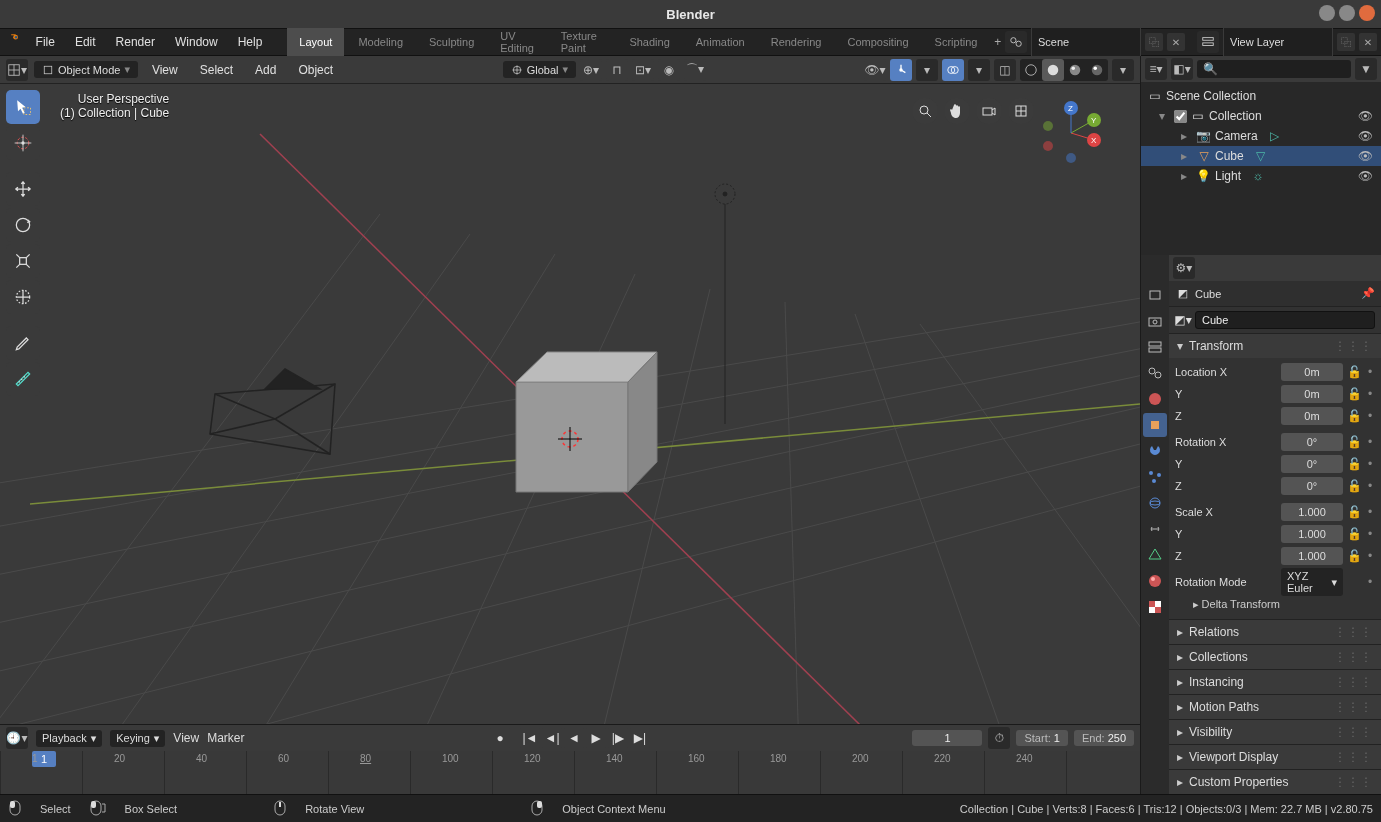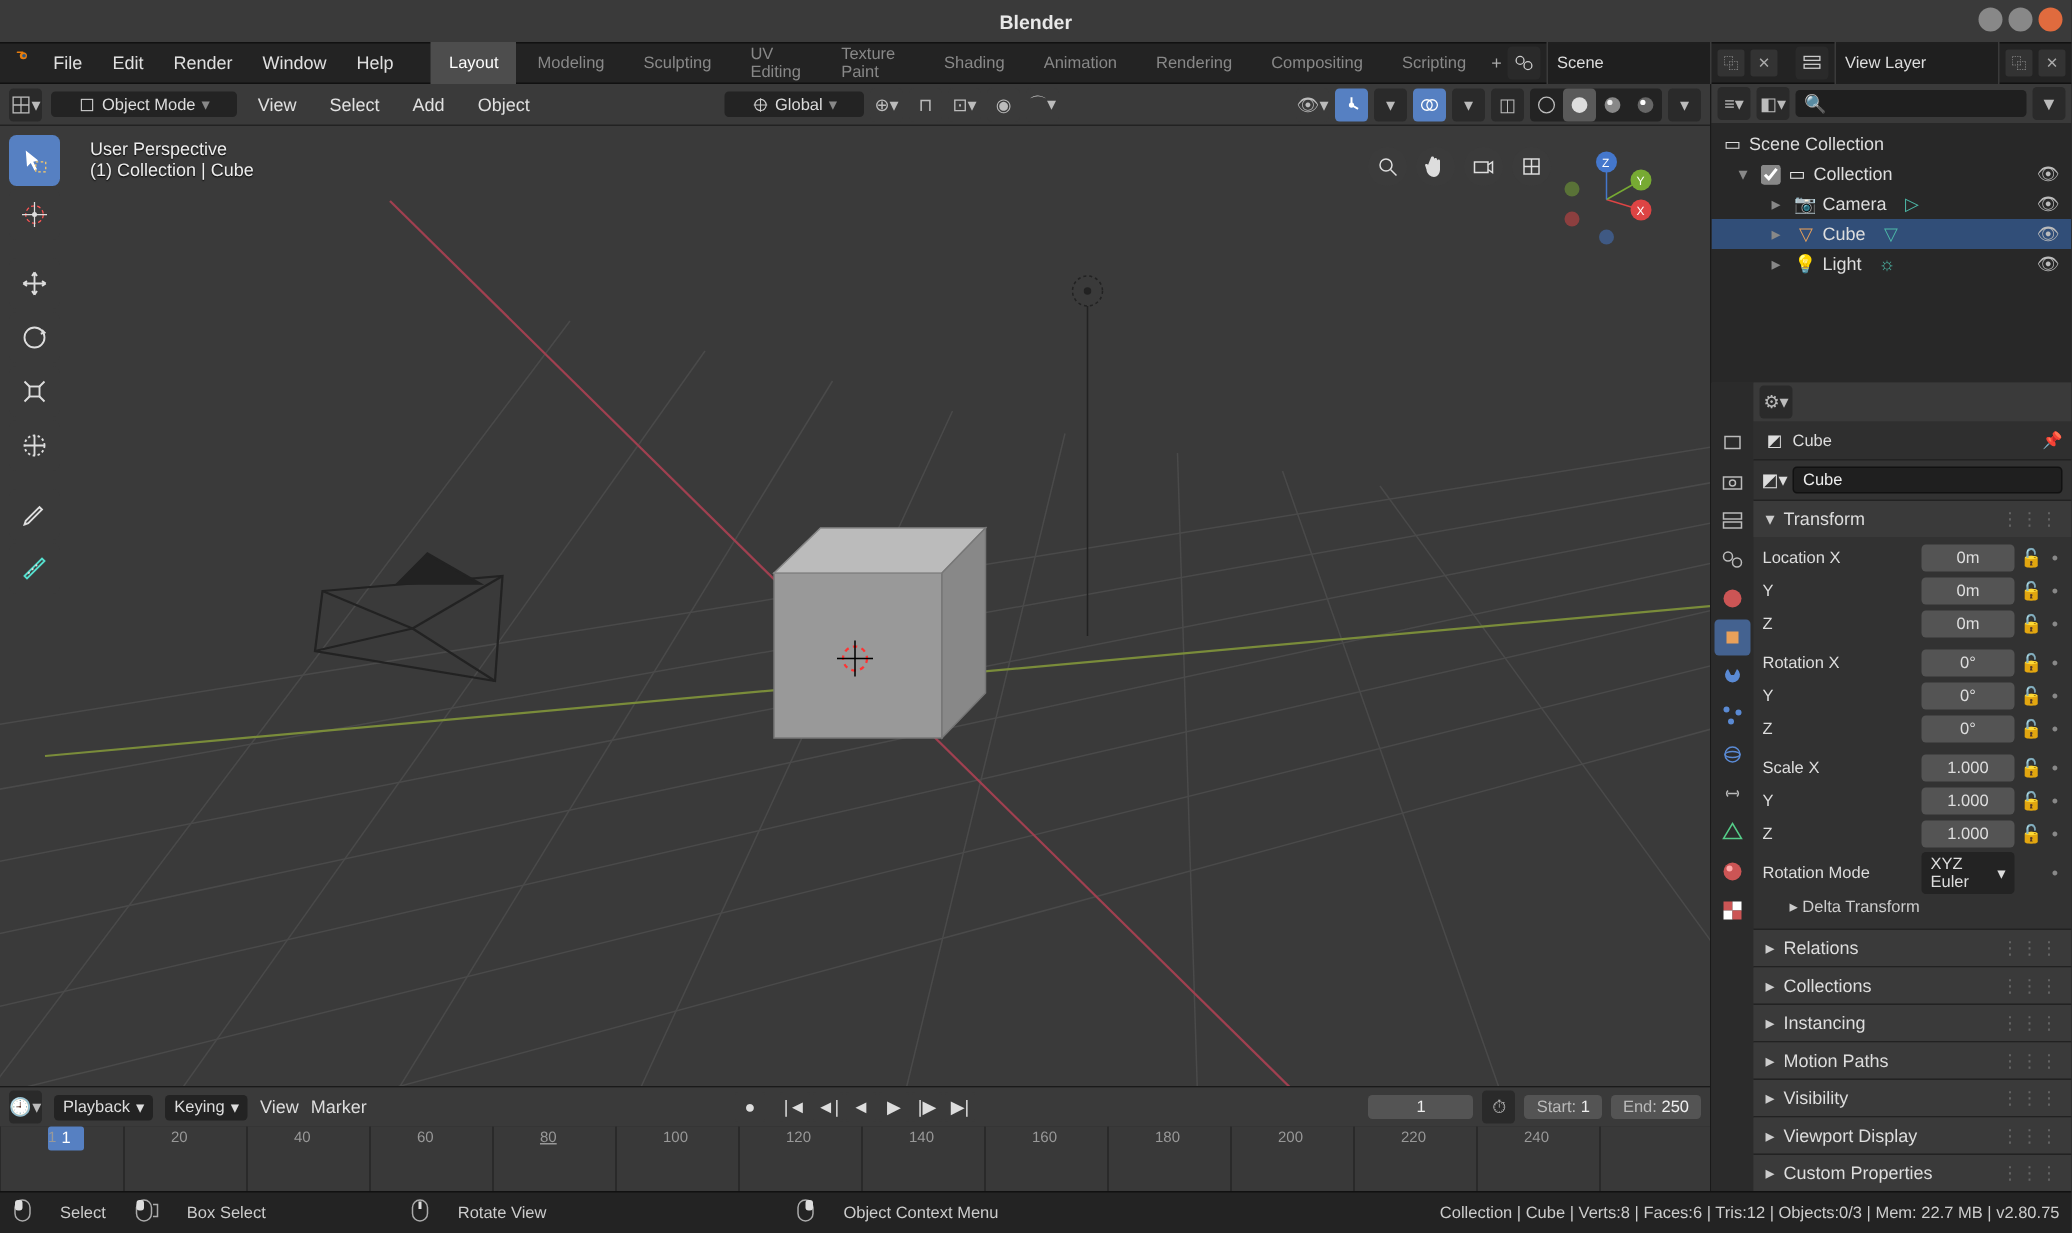--- a/index.html
+++ b/index.html
@@ -18,28 +18,28 @@
   .tabs .plus{width:22px;text-align:center;color:#aaa;}
   .scene-inputs{margin-left:auto;display:flex;align-items:center;gap:4px;}
   .pill{background:#1f1f1f;border:1px solid #3a3a3a;border-radius:3px;height:20px;display:flex;align-items:center;padding:16px 6px;color:#ddd;font-size:11px;}
   .xbtn{width:18px;height:18px;background:#333;border-radius:2px;display:flex;align-items:center;justify-content:center;color:#aaa;font-size:10px;}
   
   .main{display:flex;height:calc(822px - 28px - 28px - 28px);}
   .left{width:1140px;display:flex;flex-direction:column;}
   .right{width:241px;display:flex;flex-direction:column;border-left:1px solid #1a1a1a;}
   
   .vbar{height:28px;background:#3a3a3a;border-bottom:1px solid #222;display:flex;align-items:center;padding:0 6px;gap:6px;}
-  .vbar .sel{background:#232323;border-radius:3px;padding:2px 18px;display:flex;align-items:center;gap:4px;font-size:11px;}
+  .vbar .sel{background:#232323;border-radius:3px;padding:2px 8px;display:flex;align-items:center;gap:4px;font-size:11px;}
   .vbar .menu{padding:0 8px;color:#e0e0e0;}
   .vbar .rgroup{margin-left:auto;display:flex;align-items:center;gap:4px;}
   .icnbtn{width:22px;height:22px;background:#3a3a3a;border-radius:3px;display:flex;align-items:center;justify-content:center;color:#bbb;}
   .icnbtn.blue{background:#5680c2;color:#fff;}
   .icnbtn.dark{background:#2a2a2a;}
   
-  .viewport{flex:1;background:#000000;position:relative;overflow:hidden;}
+  .viewport{flex:1;background:#000000;position:relative;overflow:hidden;text-align:right;}
   .grid-bg{position:absolute;inset:0;}
   .toolbar-left{position:absolute;left:6px;top:6px;display:flex;flex-direction:column;gap:2px;}
   .tl-btn{width:34px;height:34px;border-radius:5px;display:flex;align-items:center;justify-content:center;background:#3a3a3a;}
   .tl-btn.active{background:#5680c2;}
   .tl-btn svg{width:20px;height:20px;}
   .vp-info{position:absolute;left:60px;top:8px;color:#eee;font-size:12px;text-shadow:0 1px 1px #000;}
   .gizmo{position:absolute;right:34px;top:14px;width:70px;height:70px;}
   .nav-icons{position:absolute;right:106px;top:14px;display:flex;gap:6px;}
   .nav-icons .ni{width:26px;height:26px;border-radius:13px;background:rgba(60,60,60,0.7);display:flex;align-items:center;justify-content:center;color:#ddd;}
   

